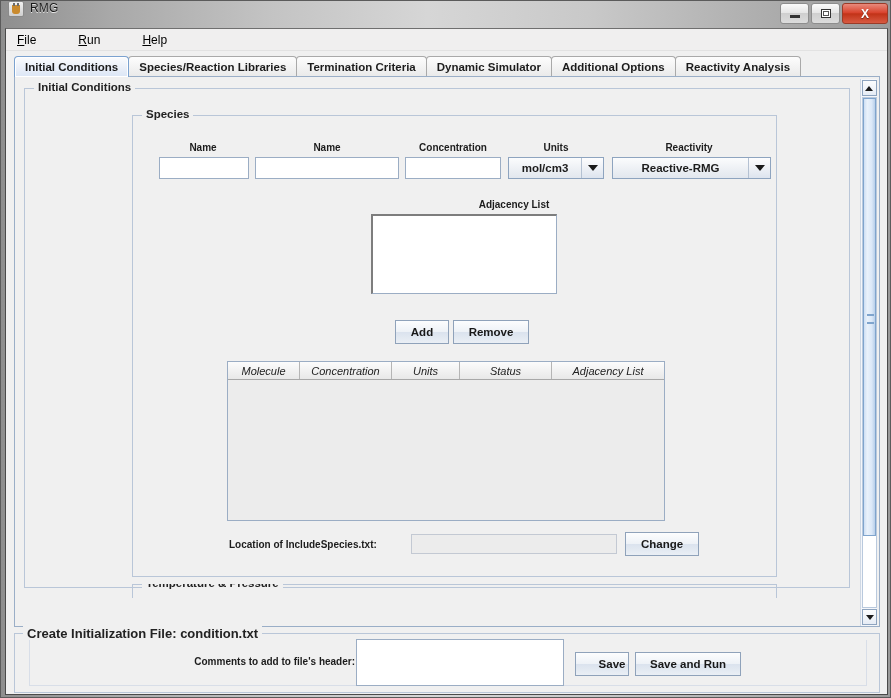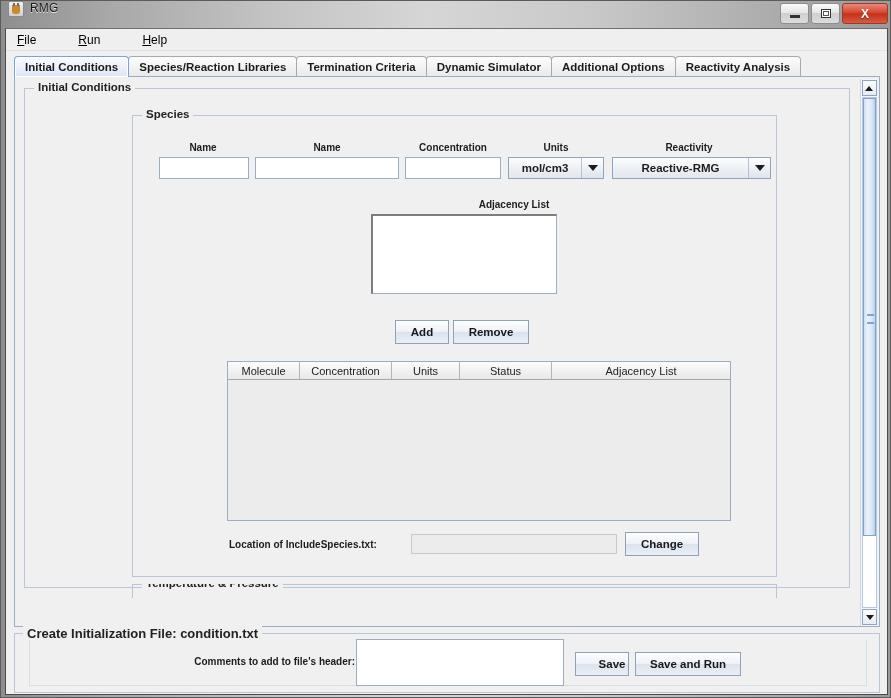--- a/index.html
+++ b/index.html
@@ -488,21 +488,21 @@
           <div class="flabel" style="left:290px; top:83px; width:182px;">Adjacency List</div>
           <textarea class="tarea" style="left: 238px; top: 98px; width: 186px; height: 80px;"></textarea>
 
           <div class="btn" style="left:262px; top:204px; width:54px;">
             <span>Add</span>
           </div>
           <div class="btn" style="left:320px; top:204px; width:76px;">
             <span>Remove</span>
           </div>
 
-          <div class="table" style="left:94px; top:245px; width:504px; height:160px;">
+          <div class="table" style="left:94px; top:245px; width:438px; height:160px;font-style:italic;">
             <div class="thead">
               <div class="th" style="width:72px;">Molecule</div>
               <div class="th" style="width:92px;">Concentration</div>
               <div class="th" style="width:68px;">Units</div>
               <div class="th" style="width:92px;">Status</div>
               <div class="th" style="flex:1;">Adjacency List</div>
             </div>
             <div class="tbody"></div>
           </div>
 

